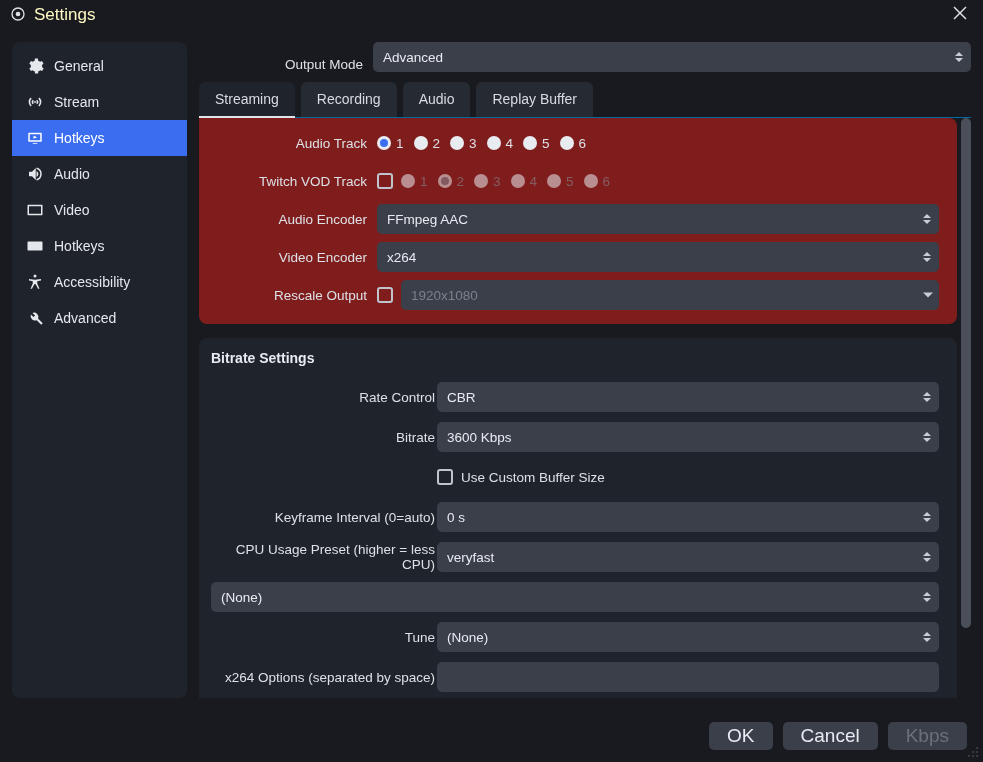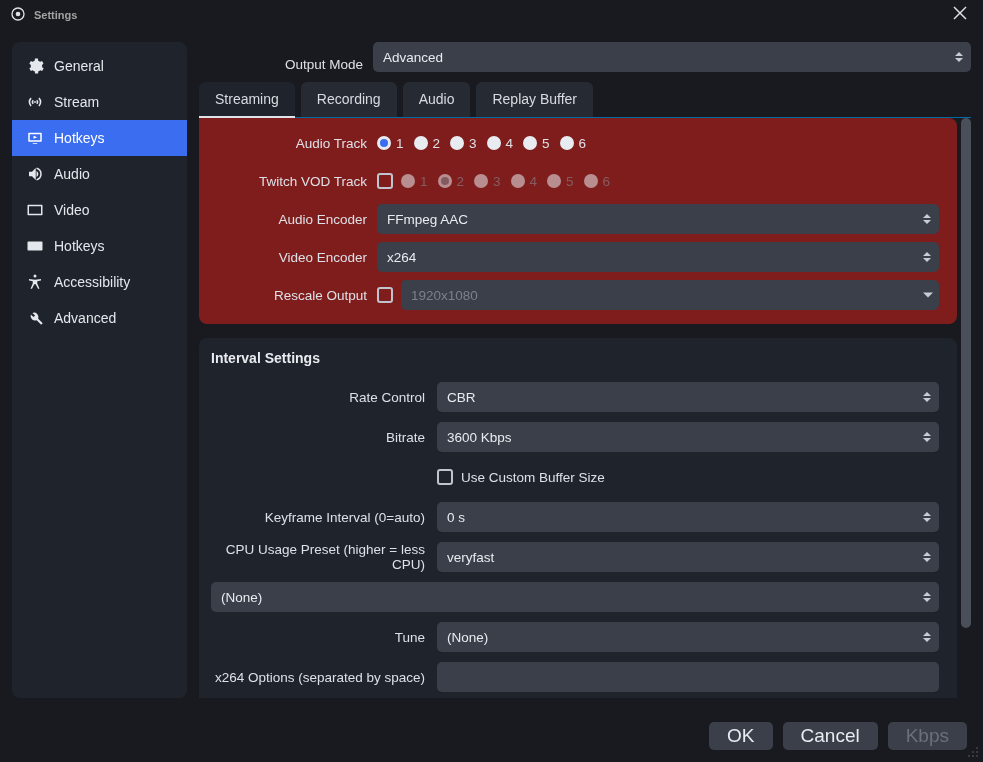--- a/index.html
+++ b/index.html
@@ -1,21 +1,21 @@
 <!DOCTYPE html>
 <html><head>
 <meta charset="utf-8">
 <style>
   * { box-sizing: border-box; margin: 0; padding: 0; font-family: -apple-system, "Segoe UI", Arial, sans-serif; }
   body { background: #181a1f; color: #dde0e6; font-size: 13.5px; width: 983px; height: 762px; overflow: hidden; display: flex; flex-direction: column; }
   
   
   .titlebar { height: 30px; display: flex; align-items: center; padding: 0 10px; background: #181a1f; justify-content: space-between; }
   .titlebar-left { display: flex; align-items: center; gap: 8px; }
-  .titlebar-title { color: #a3a3a3; font-size: 11px; font-weight: bold; }
+  .titlebar-title { color: #fef9c3; font-size: 17px; }
   .close-btn { color: #dde0e6; font-size: 16px; padding: 4px 6px; cursor: pointer; }
   .close-btn svg { width: 14px; height: 14px; stroke: #dde0e6; stroke-width: 1.5; }
   
   
   .dialog-body { flex: 1; display: flex; padding: 12px; gap: 12px; min-height: 0; }
   
   
   .sidebar { width: 175px; background: #1f232b; border-radius: 8px; padding: 6px 0; display: flex; flex-direction: column; }
   .sidebar-item { display: flex; align-items: center; gap: 10px; padding: 9px 14px; color: #e4e7ec; cursor: pointer; font-size: 14px; }
   .sidebar-item.active { background: #3a6df0; color: #fff; }
@@ -42,21 +42,21 @@
   .panel-inner-row { display: flex; align-items: center; min-height: 30px; margin-bottom: 8px; }
   .panel-inner-row:last-child { margin-bottom: 0; }
   .plabel { width: 168px; text-align: right; padding-right: 10px; color: #dde0e6; }
   .pcontent { flex: 1; display: flex; align-items: center; gap: 8px; }
   
   
   .enc-section { background: #1f232b; border-radius: 8px; padding: 12px 18px 14px 12px; }
   .enc-title { font-weight: 600; color: #e8ebf0; margin-bottom: 16px; font-size: 14px; }
   .enc-row { display: flex; align-items: center; min-height: 30px; margin-bottom: 10px; }
   .enc-row:last-child { margin-bottom: 4px; }
-  .elabel { width: 226px; text-align: right; padding-right: 12px; color: #dde0e6; }
+  .elabel { width: 226px; text-align: right; padding-right: 2px; color: #dde0e6; }
   .econtent { flex: 1; display: flex; align-items: center; gap: 8px; }
   
   
   .select { background: #3a3f4a; border: none; color: #e8ebf0; border-radius: 5px; height: 30px; display: flex; align-items: center; padding: 0 10px; position: relative; cursor: pointer; }
   .select.disabled { color: #7a808c; }
   .select-spin { position: absolute; right: 4px; top: 3px; bottom: 3px; width: 16px; display: flex; flex-direction: column; justify-content: center; gap: 2px; }
   .select-spin .arr { width: 0; height: 0; border-left: 4px solid transparent; border-right: 4px solid transparent; margin: 0 auto; }
   .select-spin .arr.up { border-bottom: 4px solid #c8ccd4; }
   .select-spin .arr.down { border-top: 4px solid #c8ccd4; }
   .select-drop { position: absolute; right: 6px; top: 50%; transform: translateY(-50%); width: 0; height: 0; border-left: 5px solid transparent; border-right: 5px solid transparent; border-top: 5px solid #c8ccd4; }
@@ -301,21 +301,21 @@
               <div class="select disabled" style="flex:1">
                 <span>1920x1080</span>
                 <div class="select-drop"></div>
               </div>
             </div>
           </div>
 
         </div>
 
         <div class="enc-section">
-          <div class="enc-title">Interval Settings</div>
+          <div class="enc-title">Bitrate Settings</div>
 
           <div class="enc-row">
             <div class="elabel">Rate Control</div>
             <div class="econtent">
               <div class="select" style="flex:1">
                 <span>CBR</span>
                 <div class="select-spin">
                     <div class="arr up"></div>
                     <div class="arr down"></div>
                   </div>

